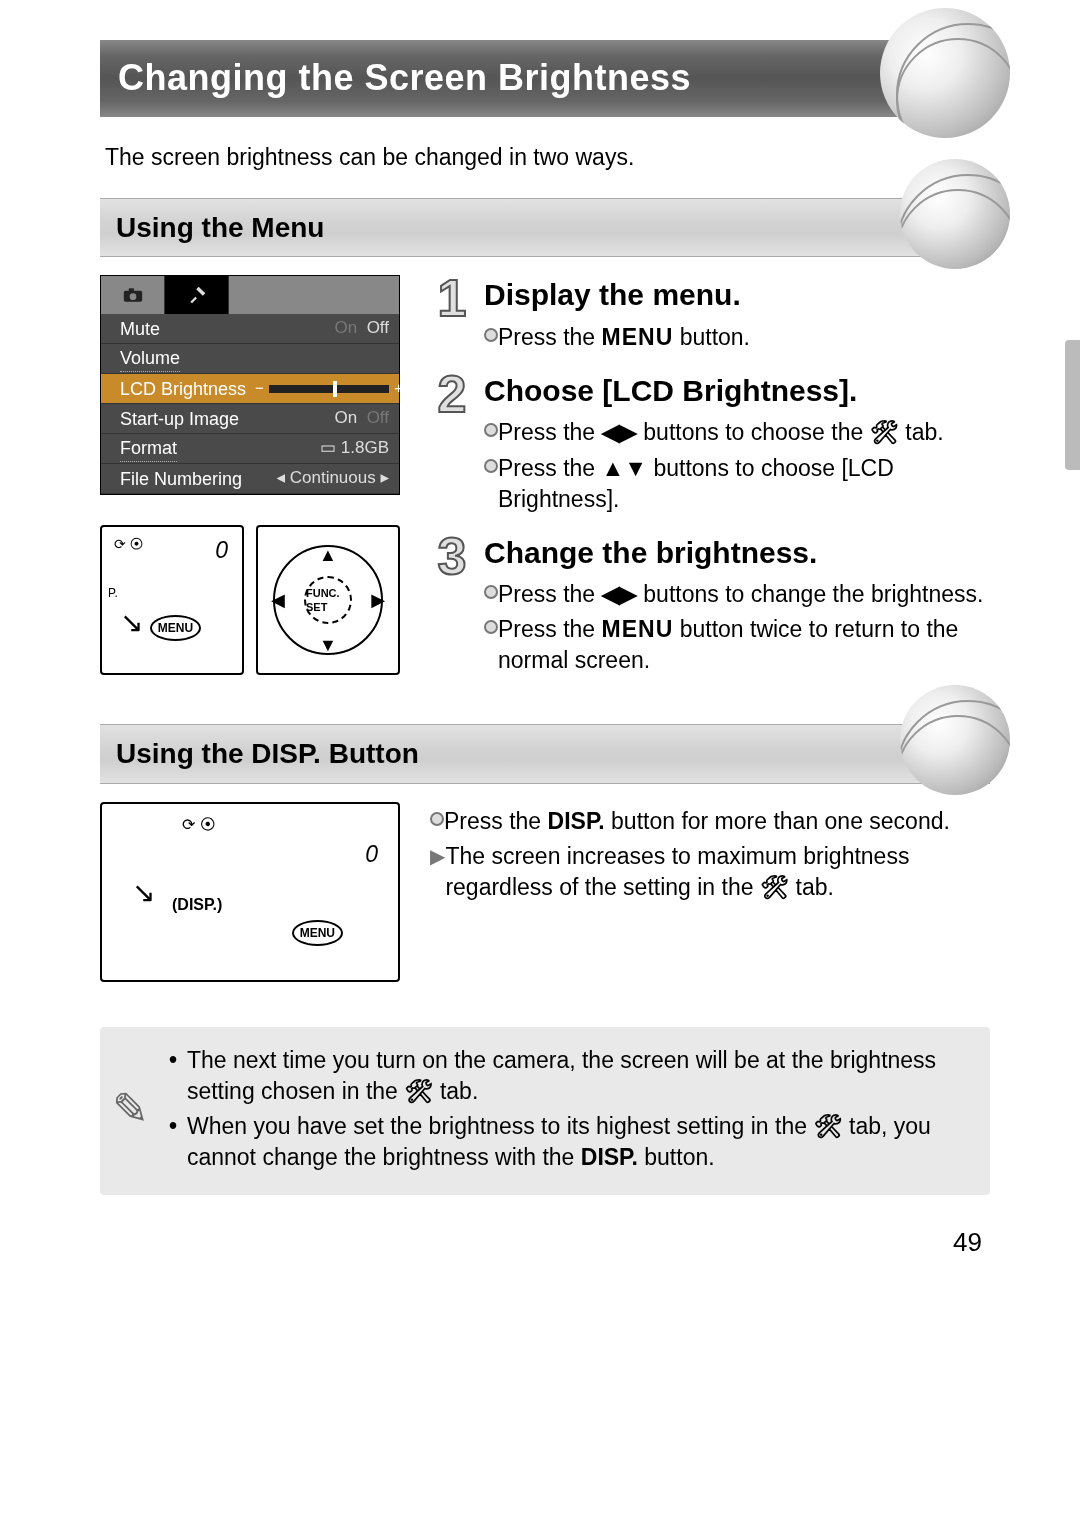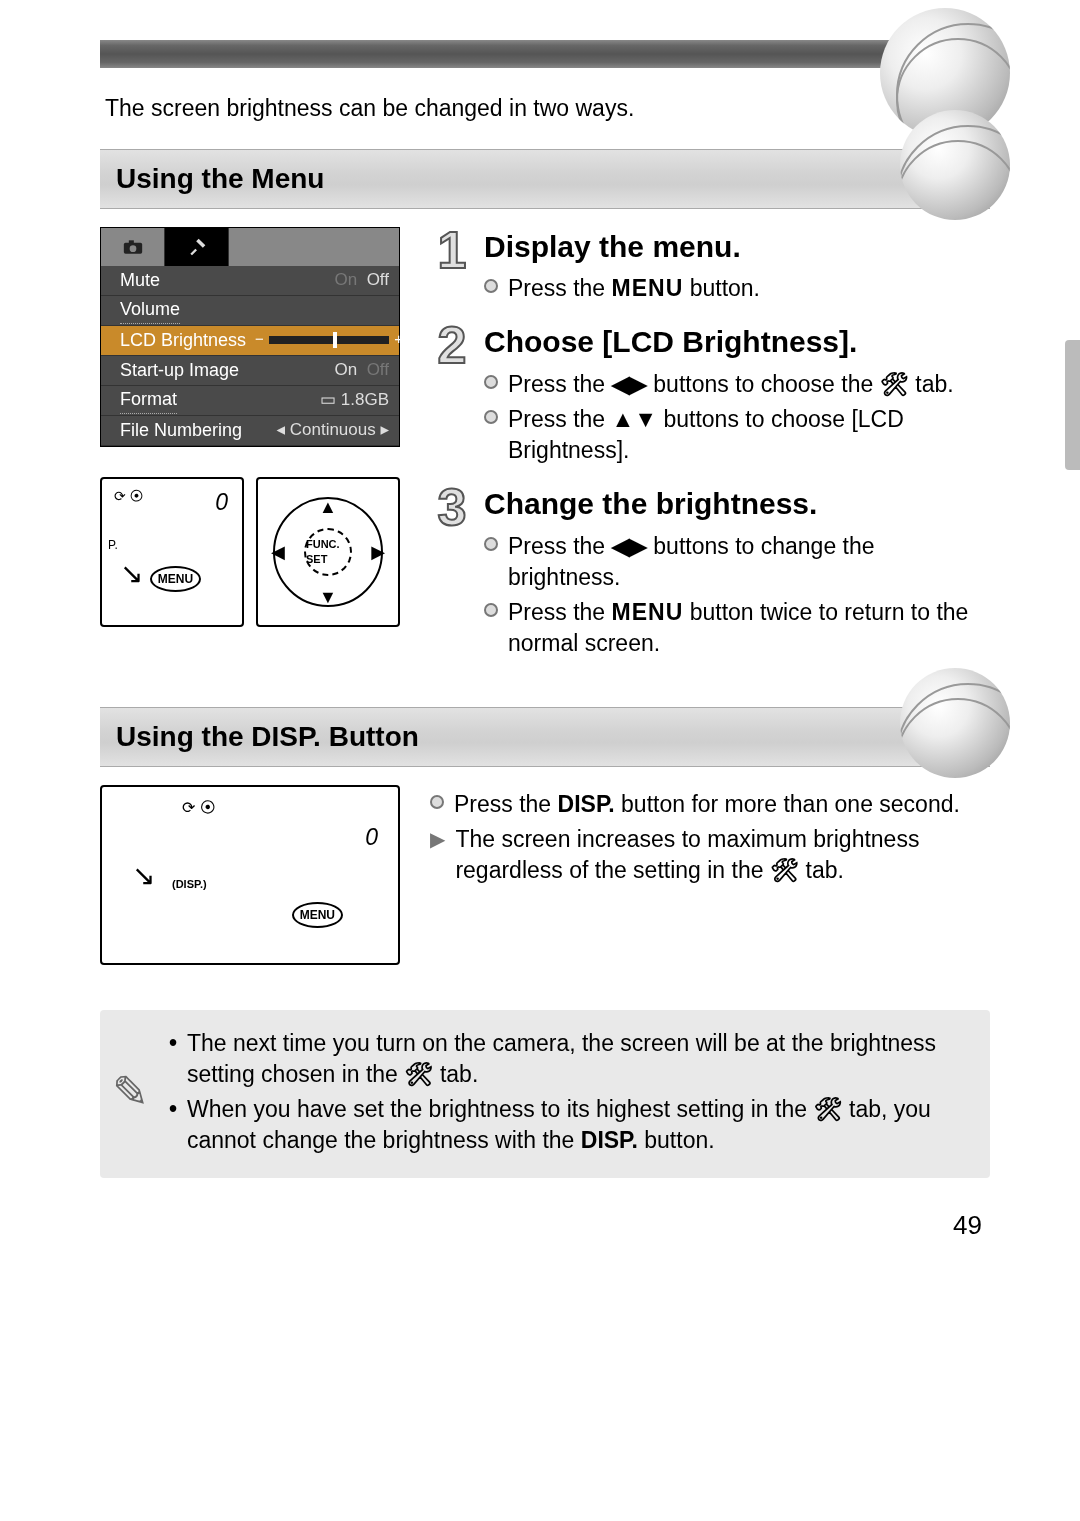--- a/index.html
+++ b/index.html
@@ -118,38 +118,38 @@
   .step { display:flex; gap:10px; margin-bottom:14px; }
   .big-num {
     font-size:52px; font-weight:900;
     color:#e0e0e0;
     -webkit-text-stroke: 2px #555;
     line-height:.9; width:44px; text-align:center;
     flex:0 0 44px;
   }
   .step-body { flex:1 1 auto; }
   .step-title { font-weight:bold; font-size:30px; margin-bottom:6px;}
-  .bullet-line { display:flex; align-items:flex-start; gap:10px; margin:4px 0;}
+  .bullet-line { display:flex; align-items:flex-start; margin:4px 0;}
   .bullet-dot {
     width:14px;height:14px; border:2px solid #777; border-radius:50%;
     background:#ddd; flex:0 0 14px; margin-top:6px;
   }
   .arrow-bullet { color:#777; font-size:20px; flex:0 0 14px; margin-top:2px;}
   .inline-icon { font-family: Arial; font-weight:bold; }
   .up-down::before{content:'▲▼';}
   .left-right::before{content:'◀▶';}
   .menu-word { font-family: 'Arial Narrow', Arial; font-weight:bold; letter-spacing:1px;}
   .disp-word { font-family: 'Arial Narrow', Arial; font-weight:bold;}
 
   
   .disp-dia {
     border:2px solid #000; width:300px; height:180px; border-radius:4px;
     position:relative; margin-bottom:20px;
   }
-  .disp-dia .disp-btn{position:absolute; left:70px; top:90px; font-size:11px; font-weight:bold;}
+  .disp-dia .disp-btn{position:absolute; left:70px; top:90px; font-size:16px; font-weight:bold;}
   .disp-dia .menu-small{position:absolute; right:55px; bottom:35px;}
   .disp-dia .menu-small .small-btn{ font-size:12px;}
   .disp-dia .zero{position:absolute; right:20px; top:35px; font-style:italic;}
   .disp-dia .arr{position:absolute; left:30px; top:70px; font-size:28px;}
 
   .note-block {
     background:#e9e9e9; border-radius:4px;
     display:flex; gap:20px; padding:14px 20px 18px 12px;
     margin-top:25px;
     align-items:center;
@@ -171,20 +171,21 @@
   .panel .extras{position:absolute; top:8px; left:12px; font-size:14px;}
   .panel .zero{position:absolute; top:8px; right:14px; font-style:italic;}
 </style>
 </head>
 <body>
 
 <div class="page">
   <div class="tab-thumb"></div>
 
   <div class="page-title-band">
+    <span>Changing the Screen Brightness</span>
     <div class="corner-disc"></div>
   </div>
 
   <p class="intro">The screen brightness can be changed in two ways.</p>
 
   <div class="sub-band">
     <span>Using the Menu</span>
     <div class="corner-disc"></div>
   </div>
 

